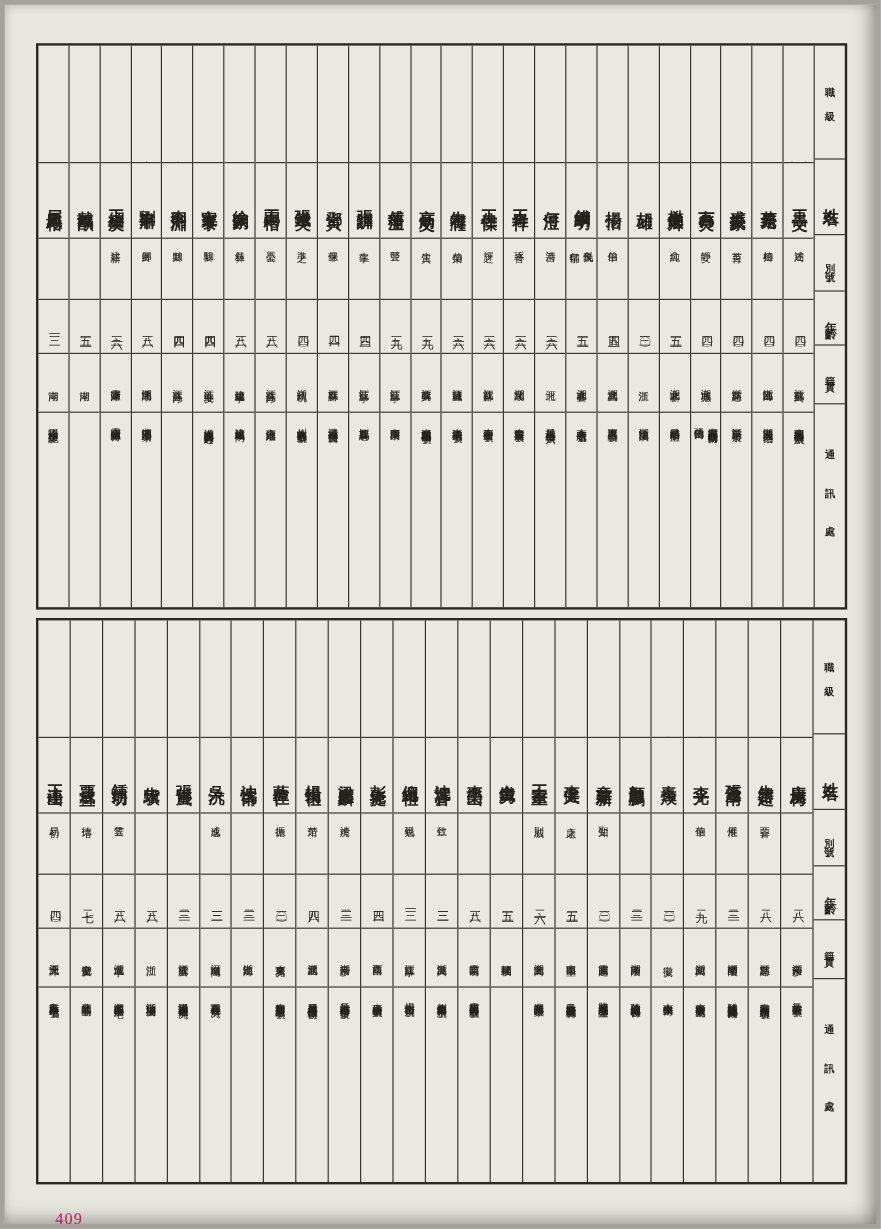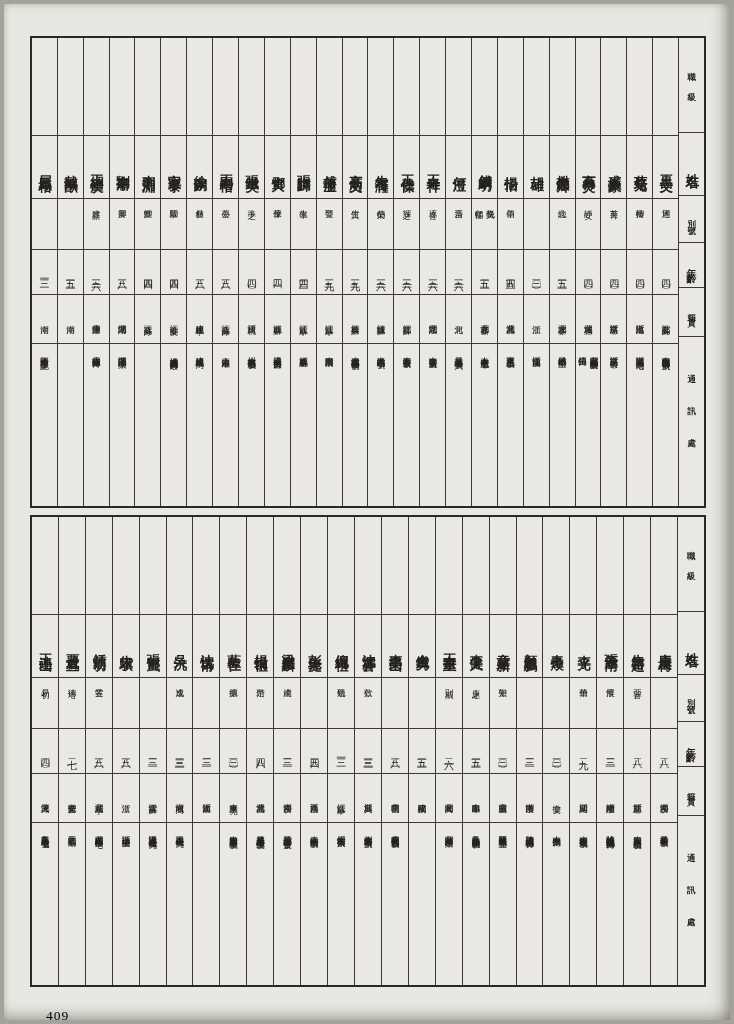--- a/index.html
+++ b/index.html
@@ -33,21 +33,21 @@
   .cell.age .vt{font-size:10px;}
   .cell.name .vt{font-size:13.5px;font-weight:700;letter-spacing:2px;line-height:1.1;}
   .hdr-col .cell{align-items:center !important;padding:0;}
   .hdr-col .vt{font-weight:700;font-size:12px;line-height:1.1;}
   .hs-rank{letter-spacing:20px;}
   .hs-name{letter-spacing:12px;}
   .hs-hao{letter-spacing:6px;}
   .hs-age{letter-spacing:5px;}
   .hs-native{letter-spacing:6px;}
   .hs-addr{letter-spacing:32px;}
-  .page-number{position:absolute;left:16px;top:972px;font-size:13.5px;letter-spacing:1px;color:#000000;}
+  .page-number{position:absolute;left:16px;top:972px;font-size:13.5px;letter-spacing:1px;color:#be185d;}
 </style>
 </head>
 <body>
 
 <div class="sheet">
 
   <div class="reg-table">
     <div class="col hdr-col">
       <div class="cell rank">
           <span class="vt hs-rank">職級</span>

